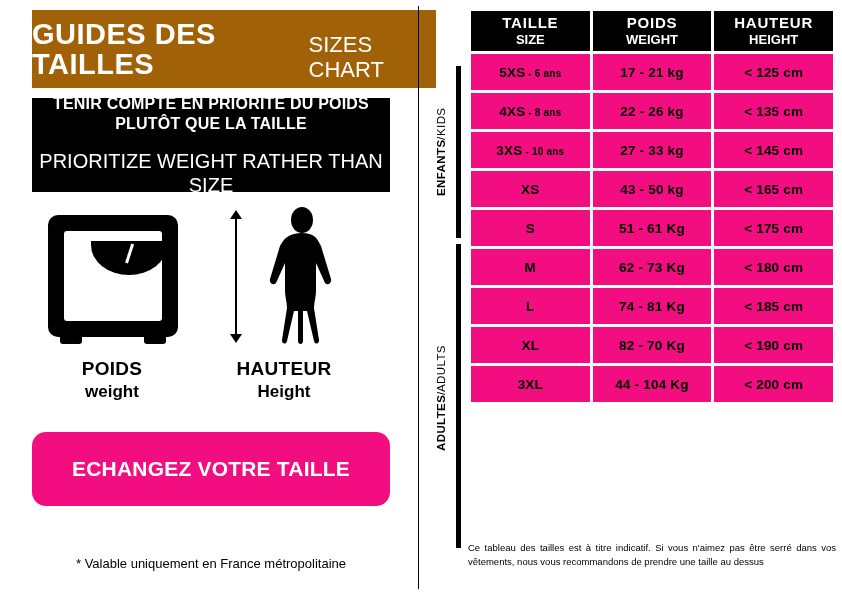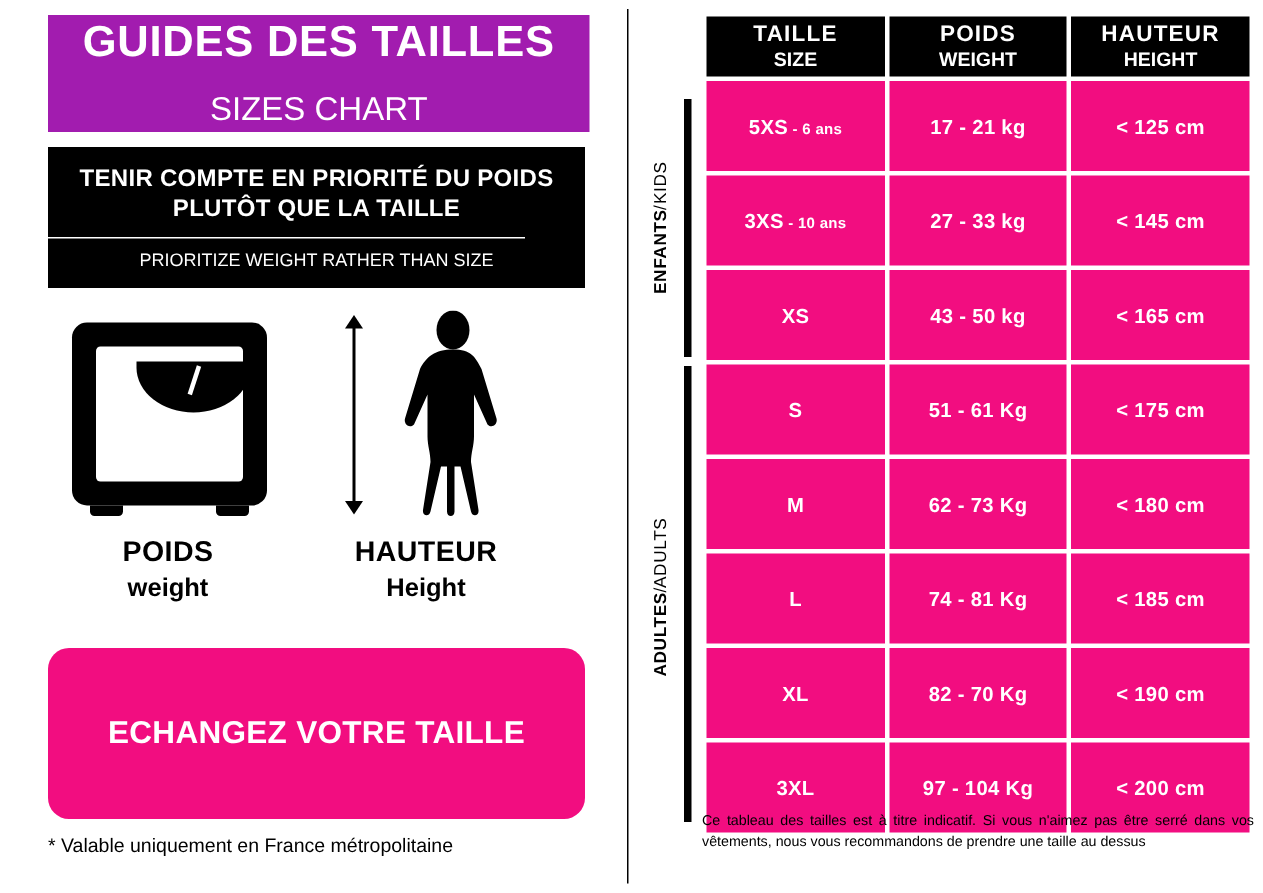--- a/index.html
+++ b/index.html
@@ -24,26 +24,25 @@
   
   .left {
     position: absolute;
     left: 0; top: 0;
     width: 410px;
     height: 595px;
   }
   .title-block {
     position: absolute;
     left: 32px; top: 10px;
-    width: 361px;
+    width: 404px;
     height: 78px;
-    background: #a21caf;
+    background: #a16207;
     color: #ffffff;
     display: flex;
-    flex-direction: column;
     align-items: center;
     justify-content: center;
   }
   .title-main {
     font-size: 29px;
     font-weight: bold;
     letter-spacing: 0.5px;
     line-height: 1.05;
   }
   .title-sub {
@@ -71,21 +70,21 @@
     line-height: 1.25;
     letter-spacing: 0.2px;
   }
   .notice-sep {
     width: 318px;
     height: 1px;
     background: #ffffff;
     margin: 8px 0 7px 0;
   }
   .notice-en {
-    font-size: 12px;
+    font-size: 20px;
     font-weight: normal;
     line-height: 1.2;
   }
 
   
   .icons-row {
     position: absolute;
     left: 32px; top: 205px;
     width: 358px;
     height: 150px;
@@ -195,41 +194,42 @@
     font-size: 17px;
     font-weight: bold;
     color: #000000;
     margin-top: 2px;
   }
 
   .cta {
     position: absolute;
     left: 32px; top: 432px;
     width: 358px;
-    height: 114px;
+    height: 74px;
     background: #f20d80;
     border-radius: 14px;
     color: #ffffff;
     display: flex;
     flex-direction: column;
     align-items: center;
     justify-content: center;
     text-align: center;
   }
   .cta-line {
     font-size: 21px;
     font-weight: bold;
     line-height: 1.25;
     letter-spacing: 0.2px;
   }
 
   .footnote {
     position: absolute;
     left: 32px; top: 556px;
     width: 358px;
+    text-align: center;
     font-size: 13px;
     color: #000000;
   }
 
   
   .v-divider {
     position: absolute;
     left: 418px; top: 6px;
     width: 1px;
     height: 583px;
@@ -293,27 +293,27 @@
     line-height: 1.1;
   }
   .th-en {
     font-size: 13px;
     font-weight: bold;
     line-height: 1.1;
     margin-top: 1px;
   }
   table.sizes td {
     background: #f20d80;
-    color: #ffffff;
+    color: #000000;
     height: 36px;
     text-align: center;
     vertical-align: middle;
     font-size: 13.5px;
     font-weight: bold;
-    padding: 12px;
+    padding: 0;
     letter-spacing: 0.2px;
   }
   td .age {
     font-size: 10px;
     font-weight: bold;
   }
   .disclaimer {
     position: absolute;
     left: 40px;
     top: 541px;
@@ -426,20 +426,25 @@
           </th>
         </tr>
       </thead>
       <tbody>
         <tr>
           <td><span>5XS</span><span class="age"> - 6 ans</span></td>
           <td>17 - 21 kg</td>
           <td>&lt; 125 cm</td>
         </tr>
         <tr>
+          <td><span>4XS</span><span class="age"> - 8 ans</span></td>
+          <td>22 - 26 kg</td>
+          <td>&lt; 135 cm</td>
+        </tr>
+        <tr>
           <td><span>3XS</span><span class="age"> - 10 ans</span></td>
           <td>27 - 33 kg</td>
           <td>&lt; 145 cm</td>
         </tr>
 
         <tr>
           <td>XS</td>
           <td>43 - 50 kg</td>
           <td>&lt; 165 cm</td>
         </tr>
@@ -458,21 +463,21 @@
           <td>74 - 81 Kg</td>
           <td>&lt; 185 cm</td>
         </tr>
         <tr>
           <td>XL</td>
           <td>82 - 70 Kg</td>
           <td>&lt; 190 cm</td>
         </tr>
         <tr>
           <td>3XL</td>
-          <td>97 - 104 Kg</td>
+          <td>44 - 104 Kg</td>
           <td>&lt; 200 cm</td>
         </tr>
       </tbody>
     </table>
 
     <div class="disclaimer">Ce tableau des tailles est à titre indicatif. Si vous n'aimez pas être serré dans vos vêtements, nous vous recommandons de prendre une taille au dessus</div>
   </div>
 </div>
 
 </body></html>

